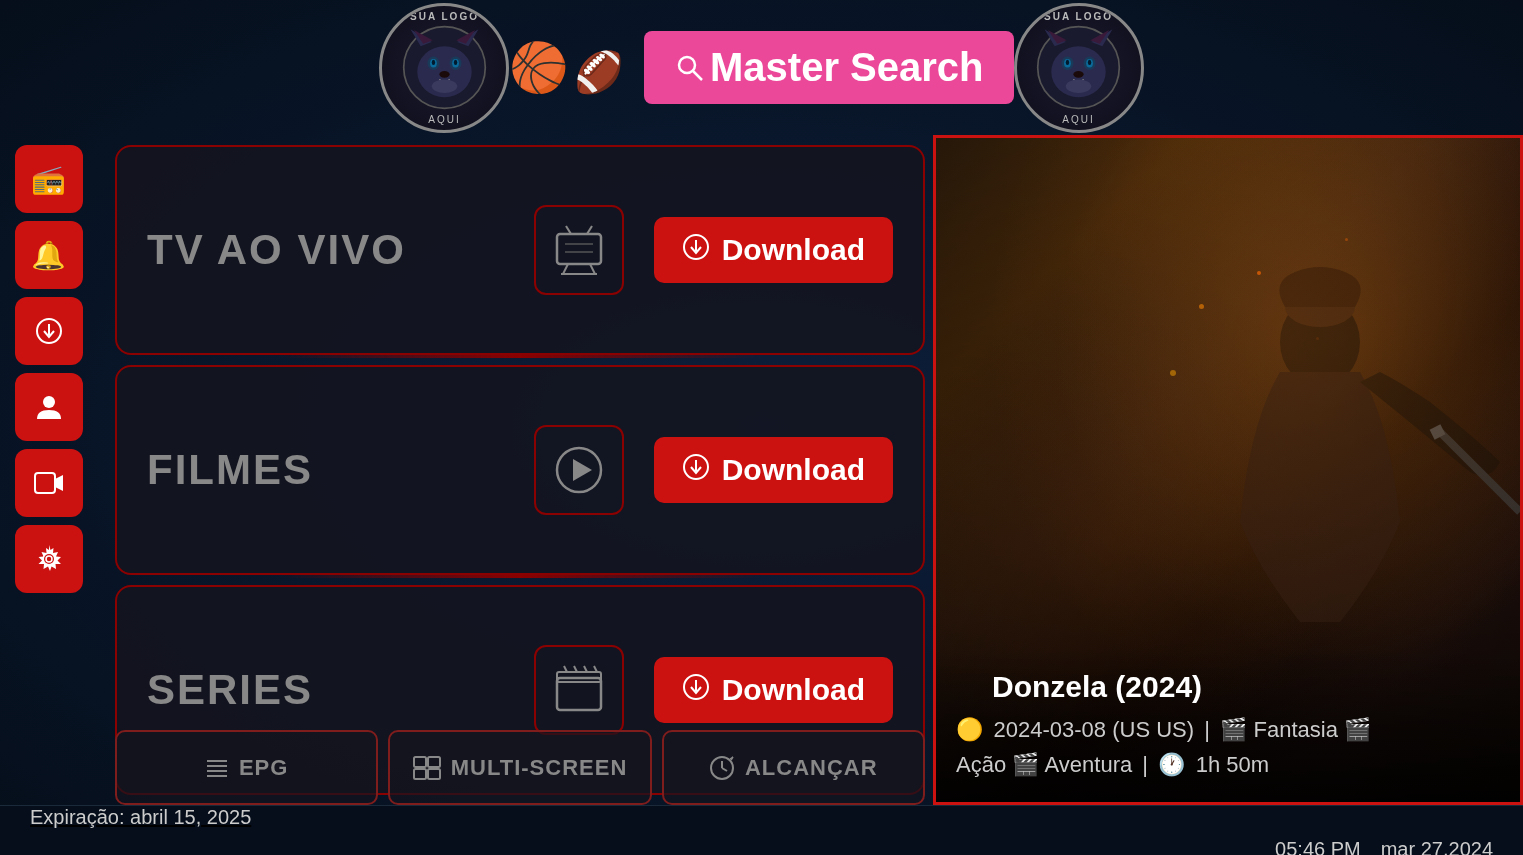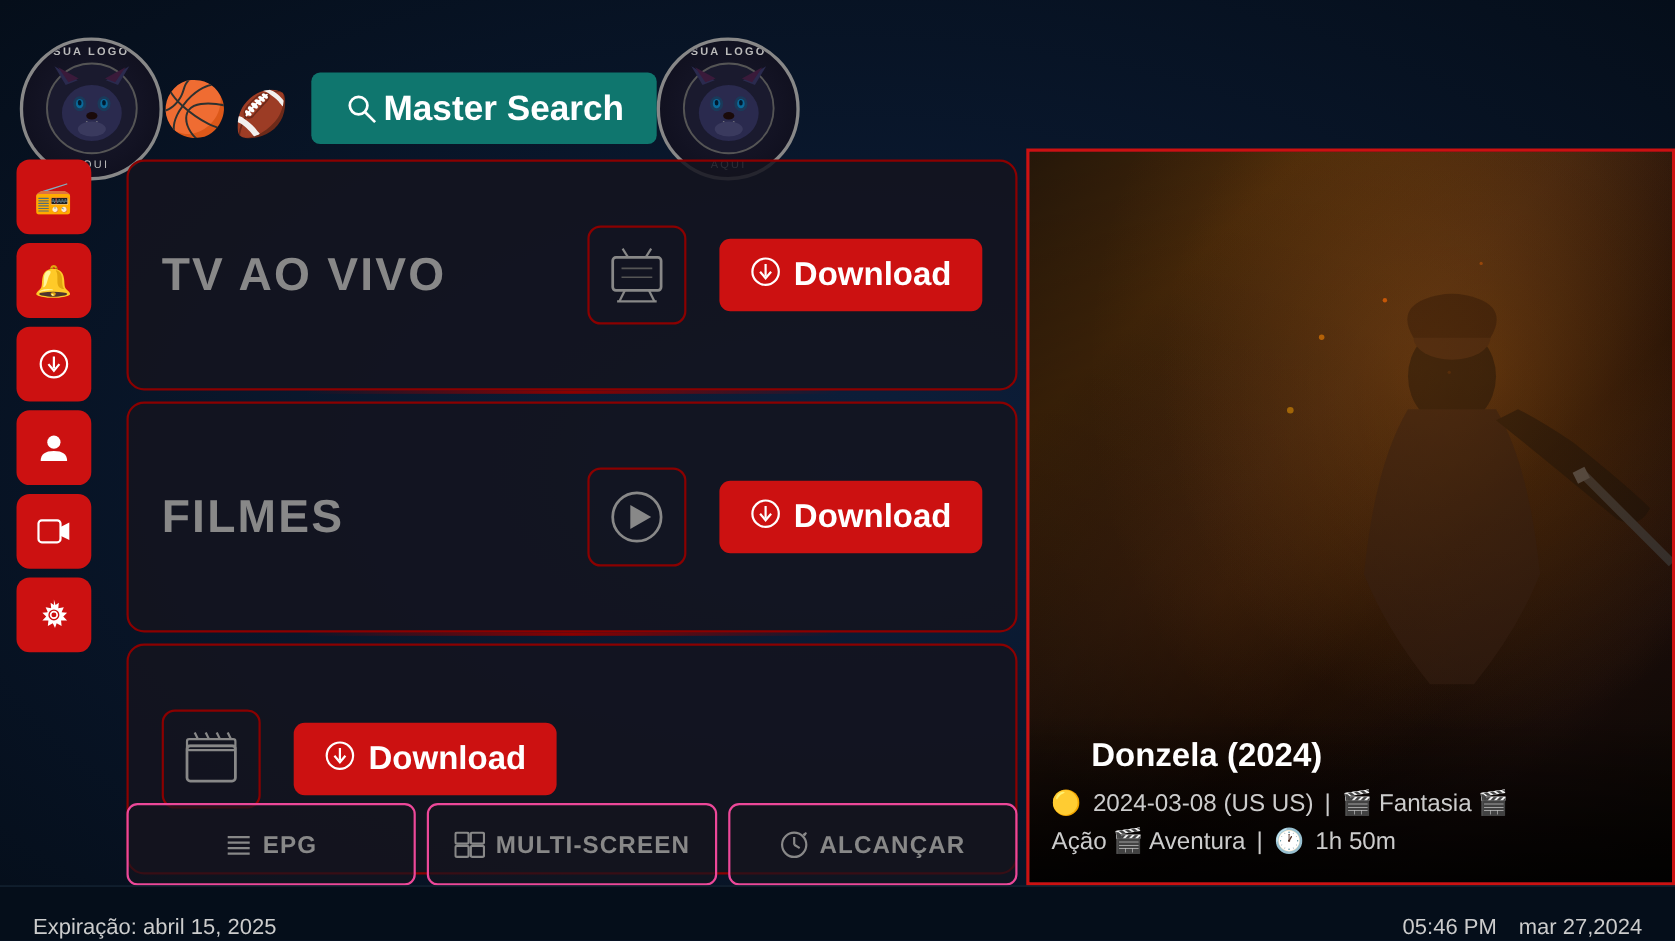--- a/index.html
+++ b/index.html
@@ -19,24 +19,23 @@
       background: radial-gradient(ellipse at 50% 50%, #0d1f3c 0%, #050e1a 100%);
     }
 
     
     .header {
       position: absolute;
       top: 0; left: 0; right: 0;
       height: 135px;
       display: flex;
       align-items: center;
-      justify-content: flex-start;
+      justify-content: center;
       padding: 0 18px;
       z-index: 10;
-      margin-top: 31px;
     }
 
     .logo-left {
       width: 130px;
       height: 130px;
       border-radius: 50%;
       border: 3px solid #888;
       background: radial-gradient(circle, #1a1a2e 0%, #0d0d1a 100%);
       display: flex;
       align-items: center;
@@ -45,30 +44,30 @@
       flex-shrink: 0;
     }
 
     .header-center {
       display: flex;
       align-items: center;
       gap: 20px;
     }
 
     .master-search-btn {
-      background: #0f766e;
+      background: #ec4899;
       border: none;
       border-radius: 8px;
       padding: 14px 30px;
       display: flex;
       align-items: center;
       gap: 4px;
       cursor: pointer;
       color: white;
-      font-size: 32px;
+      font-size: 40px;
       font-weight: bold;
     }
 
     .search-icon-svg {
       width: 32px;
       height: 32px;
     }
 
     .logo-right {
       width: 130px;
@@ -187,21 +186,21 @@
       height: 75px;
       display: flex;
       gap: 10px;
       padding: 0 15px;
       z-index: 10;
     }
 
     .bottom-btn {
       flex: 1;
       background: rgba(20, 20, 30, 0.7);
-      border: 2px solid #ec4899;
+      border: 2px solid #7f1d1d;
       border-radius: 10px;
       display: flex;
       align-items: center;
       justify-content: center;
       gap: 10px;
       color: #888;
       font-size: 22px;
       font-weight: bold;
       cursor: pointer;
       letter-spacing: 1px;
@@ -275,25 +274,26 @@
 
     
     .status-bar {
       position: absolute;
       bottom: 0;
       left: 0;
       right: 0;
       height: 50px;
       background: #050e1a;
       display: flex;
-      align-items: flex-end;
+      align-items: flex-start;
       justify-content: space-between;
       padding: 0 30px;
       border-top: 1px solid #1a2a3a;
       z-index: 20;
+      text-decoration: underline;
     }
 
     .status-expiry {
       color: #ccc;
       font-size: 20px;
     }
 
     .status-time {
       color: #ccc;
       font-size: 20px;
@@ -491,20 +491,21 @@
         <circle cx="14" cy="14" r="12" stroke="white" stroke-width="2" fill="none"></circle>
         <line x1="14" y1="7" x2="14" y2="18" stroke="white" stroke-width="2"></line>
         <polyline points="9,14 14,20 19,14" stroke="white" stroke-width="2" fill="none"></polyline>
       </svg>
       <span>Download</span>
     </button>
     <div class="card-divider"></div>
   </div>
 
   <div class="menu-card">
+    <span class="menu-card-title">SERIES</span>
     <div class="menu-icon-box">
       <svg width="52" height="52" viewBox="0 0 52 52" fill="none">
         <rect x="4" y="14" width="44" height="32" rx="3" stroke="#888" stroke-width="2.5"></rect>
         <rect x="4" y="8" width="44" height="10" rx="2" stroke="#888" stroke-width="2"></rect>
         <line x1="4" y1="14" x2="48" y2="14" stroke="#888" stroke-width="2"></line>
 
         <line x1="14" y1="8" x2="11" y2="2" stroke="#888" stroke-width="2"></line>
         <line x1="24" y1="8" x2="21" y2="2" stroke="#888" stroke-width="2"></line>
         <line x1="34" y1="8" x2="31" y2="2" stroke="#888" stroke-width="2"></line>
         <line x1="44" y1="8" x2="41" y2="2" stroke="#888" stroke-width="2"></line>

